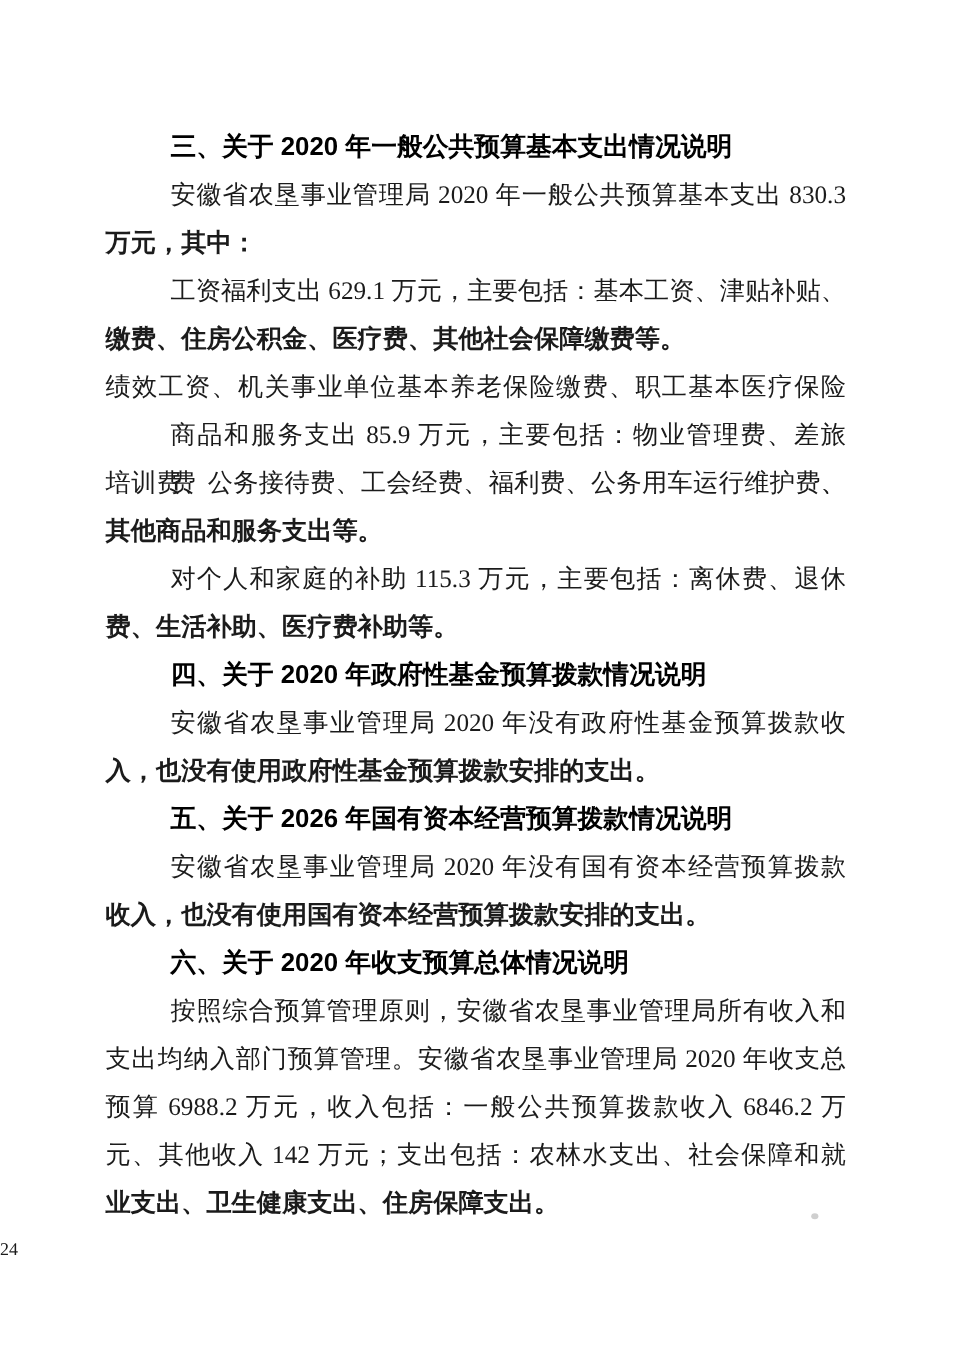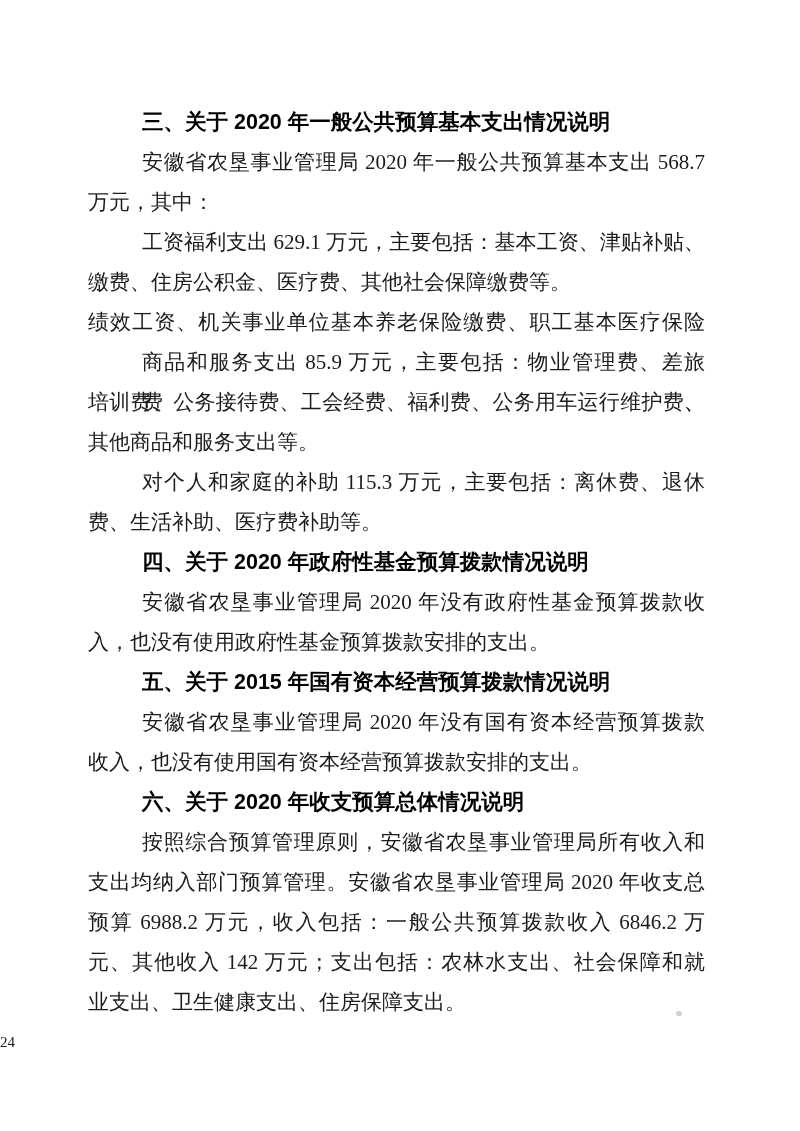--- a/index.html
+++ b/index.html
@@ -30,20 +30,21 @@
     overflow: visible;
   }
   .body-line {
     font-family: "Liberation Serif", serif;
     text-align: justify;
     text-align-last: justify;
     white-space: normal;
   }
   .body-line.last-line {
     text-align-last: left;
+    font-weight: bold;
   }
   .body-line.indent-line {
     padding-left: 54px;
   }
   .heading-line {
     font-family: "Liberation Sans", sans-serif;
     font-weight: 700;
     font-size: 21.5px;
     color: #000000;
     padding-left: 54px;
@@ -69,34 +70,34 @@
     background: #cfcfcf;
     border-radius: 50%;
   }
 </style>
 </head>
 <body>
 
 <div class="sheet">
   <div class="content">
       <div class="line heading-line">三、关于 2020 年一般公共预算基本支出情况说明</div>
-      <div class="line body-line indent-line">安徽省农垦事业管理局 2020 年一般公共预算基本支出 568.7</div>
+      <div class="line body-line indent-line">安徽省农垦事业管理局 2020 年一般公共预算基本支出 830.3</div>
       <div class="line body-line last-line">万元，其中：</div>
       <div class="line body-line indent-line">工资福利支出 629.1 万元，主要包括：基本工资、津贴补贴、</div>
       <div class="line body-line last-line">缴费、住房公积金、医疗费、其他社会保障缴费等。</div>
       <div class="line body-line">绩效工资、机关事业单位基本养老保险缴费、职工基本医疗保险</div>
       <div class="line body-line indent-line">商品和服务支出 85.9 万元，主要包括：物业管理费、差旅费、</div>
       <div class="line body-line">培训费、公务接待费、工会经费、福利费、公务用车运行维护费、</div>
       <div class="line body-line last-line">其他商品和服务支出等。</div>
       <div class="line body-line indent-line">对个人和家庭的补助 115.3 万元，主要包括：离休费、退休</div>
       <div class="line body-line last-line">费、生活补助、医疗费补助等。</div>
       <div class="line heading-line">四、关于 2020 年政府性基金预算拨款情况说明</div>
       <div class="line body-line indent-line">安徽省农垦事业管理局 2020 年没有政府性基金预算拨款收</div>
       <div class="line body-line last-line">入，也没有使用政府性基金预算拨款安排的支出。</div>
-      <div class="line heading-line">五、关于 2015 年国有资本经营预算拨款情况说明</div>
+      <div class="line heading-line">五、关于 2026 年国有资本经营预算拨款情况说明</div>
       <div class="line body-line indent-line">安徽省农垦事业管理局 2020 年没有国有资本经营预算拨款</div>
       <div class="line body-line last-line">收入，也没有使用国有资本经营预算拨款安排的支出。</div>
       <div class="line heading-line">六、关于 2020 年收支预算总体情况说明</div>
       <div class="line body-line indent-line">按照综合预算管理原则，安徽省农垦事业管理局所有收入和</div>
       <div class="line body-line">支出均纳入部门预算管理。安徽省农垦事业管理局 2020 年收支总</div>
       <div class="line body-line">预算 6988.2 万元，收入包括：一般公共预算拨款收入 6846.2 万</div>
       <div class="line body-line">元、其他收入 142 万元；支出包括：农林水支出、社会保障和就</div>
       <div class="line body-line last-line">业支出、卫生健康支出、住房保障支出。</div>
     </div>
   <div class="footer-pagenum">24</div>

